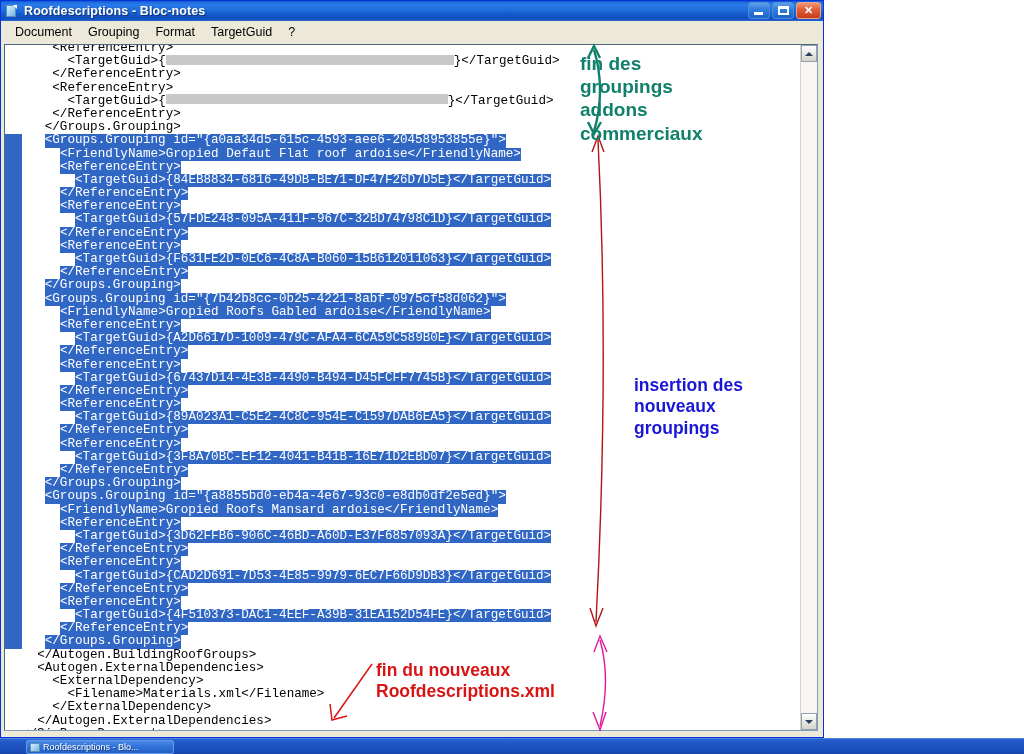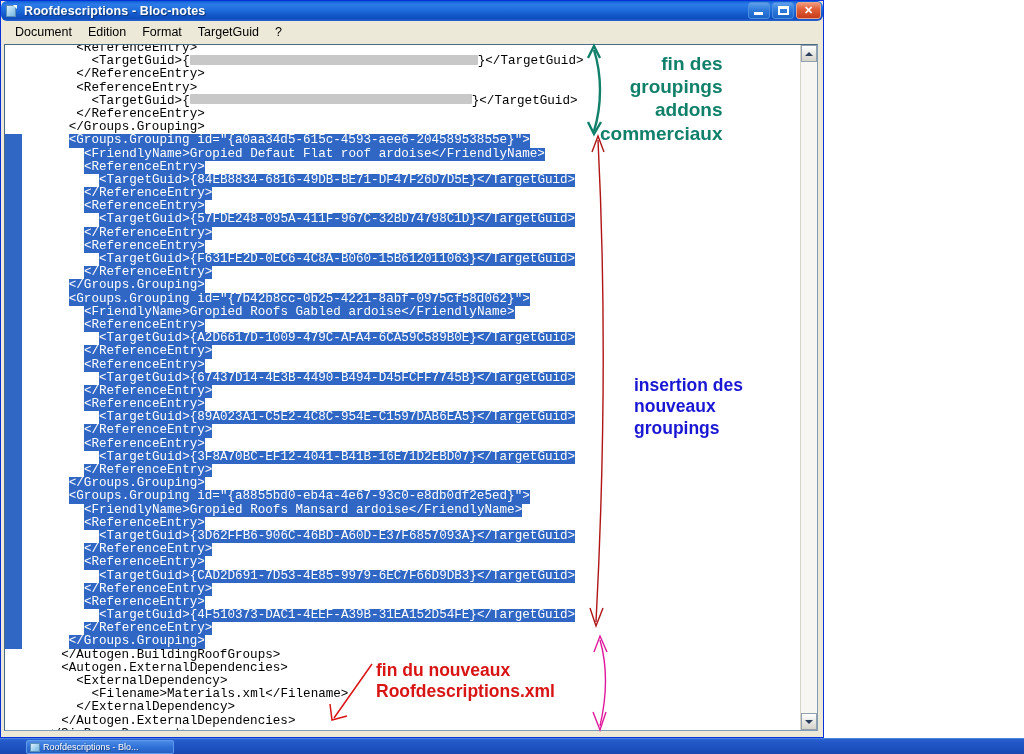--- a/index.html
+++ b/index.html
@@ -31,21 +31,20 @@
 
   
   #titlebar {
     height: 20px;
     background: linear-gradient(to bottom,
       #0c59d4 0%, #1f6fe0 8%, #2b7ae8 18%,
       #1e6ddc 45%, #1357c8 70%, #0f4ec0 88%, #2764cf 100%);
     display: flex; align-items: center;
     padding: 0 1px 0 3px;
     position: relative;
-    border-radius: 6px;
   }
   #titlebar .tb-icon {
     width: 16px; height: 14px;
     margin-right: 4px;
     position: relative; flex: none;
   }
   #titlebar .tb-icon .pg {
     position: absolute; left: 2px; top: 1px;
     width: 10px; height: 12px;
     background: linear-gradient(135deg,#dff0fb 0%, #9fd0ef 55%, #74b4e0 100%);
@@ -140,21 +139,21 @@
   #code {
     position: absolute;
     left: 0; top: -3px;
     width: 100%;
     font-family: "Liberation Mono", "DejaVu Sans Mono", monospace;
     font-size: 12.6px;
     line-height: 13.2px;
     color: #000000;
     white-space: pre;
   }
-  .ln { height: 13.2px; position: relative; padding-left: 24px; }
+  .ln { height: 13.2px; position: relative; }
   .ln .seg { display: inline; }
   .ln.sel { background: transparent; }
   .ln .fullhl {
     background: #3167c4;
     color: #ffffff;
     display: inline-block;
   }
   
   .selblock {
     position: absolute;
@@ -218,24 +217,23 @@
     pointer-events: none;
   }
   .note {
     position: absolute;
     font-family: "Liberation Sans", sans-serif;
     font-weight: bold;
     line-height: 1.22;
     white-space: pre-line;
   }
   #note-teal {
-    left: 600px; top: 52px;
+    left: 580px; top: 52px;
     color: #11806a;
     font-size: 19px;
-    text-align: right;
   }
   #note-blue {
     left: 634px; top: 359px;
     color: #1a17d4;
     font-size: 17.5px;
     margin-top: 16px;
   }
   #note-red {
     left: 376px; top: 660px;
     color: #d91414;
@@ -304,21 +302,21 @@
           <span class="sq"></span>
         </span>
       <span class="wbtn close">
           <span class="glyph">✕</span>
         </span>
     </span>
   </div>
 
   <div id="menubar">
     <span class="mi">Document</span>
-    <span class="mi">Edition</span>
+    <span class="mi">Grouping</span>
     <span class="mi">Format</span>
     <span class="mi">TargetGuid</span>
     <span class="mi">?</span>
   </div>
 
   <div id="clientwrap">
     <div id="textarea">
       <div id="code"><div class="ln"><span class="seg" style="display: inline-block; width: 47.32px;"></span><span class="seg">&lt;ReferenceEntry&gt;</span></div><div class="ln"><span class="seg" style="display: inline-block; width: 62.48px;"></span><span class="seg">&lt;TargetGuid&gt;{</span><span class="redact" style="width: 288px;"></span><span class="seg">}&lt;/TargetGuid&gt;</span></div><div class="ln"><span class="seg" style="display: inline-block; width: 47.32px;"></span><span class="seg">&lt;/ReferenceEntry&gt;</span></div><div class="ln"><span class="seg" style="display: inline-block; width: 47.32px;"></span><span class="seg">&lt;ReferenceEntry&gt;</span></div><div class="ln"><span class="seg" style="display: inline-block; width: 62.48px;"></span><span class="seg">&lt;TargetGuid&gt;{</span><span class="redact" style="width: 282px;"></span><span class="seg">}&lt;/TargetGuid&gt;</span></div><div class="ln"><span class="seg" style="display: inline-block; width: 47.32px;"></span><span class="seg">&lt;/ReferenceEntry&gt;</span></div><div class="ln"><span class="seg" style="display: inline-block; width: 39.74px;"></span><span class="seg">&lt;/Groups.Grouping&gt;</span></div><div class="ln sel"><span class="selblock"></span><span class="seg" style="display: inline-block; width: 39.74px;"></span><span class="fullhl">&lt;Groups.Grouping id="{a0aa34d5-615c-4593-aee6-20458953855e}"&gt;</span></div><div class="ln sel"><span class="selblock"></span><span class="seg" style="display: inline-block; width: 54.9px;"></span><span class="fullhl">&lt;FriendlyName&gt;Gropied Defaut Flat roof ardoise&lt;/FriendlyName&gt;</span></div><div class="ln sel"><span class="selblock"></span><span class="seg" style="display: inline-block; width: 54.9px;"></span><span class="fullhl">&lt;ReferenceEntry&gt;</span></div><div class="ln sel"><span class="selblock"></span><span class="seg" style="display: inline-block; width: 70.06px;"></span><span class="fullhl">&lt;TargetGuid&gt;{84EB8834-6816-49DB-BE71-DF47F26D7D5E}&lt;/TargetGuid&gt;</span></div><div class="ln sel"><span class="selblock"></span><span class="seg" style="display: inline-block; width: 54.9px;"></span><span class="fullhl">&lt;/ReferenceEntry&gt;</span></div><div class="ln sel"><span class="selblock"></span><span class="seg" style="display: inline-block; width: 54.9px;"></span><span class="fullhl">&lt;ReferenceEntry&gt;</span></div><div class="ln sel"><span class="selblock"></span><span class="seg" style="display: inline-block; width: 70.06px;"></span><span class="fullhl">&lt;TargetGuid&gt;{57FDE248-095A-411F-967C-32BD74798C1D}&lt;/TargetGuid&gt;</span></div><div class="ln sel"><span class="selblock"></span><span class="seg" style="display: inline-block; width: 54.9px;"></span><span class="fullhl">&lt;/ReferenceEntry&gt;</span></div><div class="ln sel"><span class="selblock"></span><span class="seg" style="display: inline-block; width: 54.9px;"></span><span class="fullhl">&lt;ReferenceEntry&gt;</span></div><div class="ln sel"><span class="selblock"></span><span class="seg" style="display: inline-block; width: 70.06px;"></span><span class="fullhl">&lt;TargetGuid&gt;{F631FE2D-0EC6-4C8A-B060-15B612011063}&lt;/TargetGuid&gt;</span></div><div class="ln sel"><span class="selblock"></span><span class="seg" style="display: inline-block; width: 54.9px;"></span><span class="fullhl">&lt;/ReferenceEntry&gt;</span></div><div class="ln sel"><span class="selblock"></span><span class="seg" style="display: inline-block; width: 39.74px;"></span><span class="fullhl">&lt;/Groups.Grouping&gt;</span></div><div class="ln sel"><span class="selblock"></span><span class="seg" style="display: inline-block; width: 39.74px;"></span><span class="fullhl">&lt;Groups.Grouping id="{7b42b8cc-0b25-4221-8abf-0975cf58d062}"&gt;</span></div><div class="ln sel"><span class="selblock"></span><span class="seg" style="display: inline-block; width: 54.9px;"></span><span class="fullhl">&lt;FriendlyName&gt;Gropied Roofs Gabled ardoise&lt;/FriendlyName&gt;</span></div><div class="ln sel"><span class="selblock"></span><span class="seg" style="display: inline-block; width: 54.9px;"></span><span class="fullhl">&lt;ReferenceEntry&gt;</span></div><div class="ln sel"><span class="selblock"></span><span class="seg" style="display: inline-block; width: 70.06px;"></span><span class="fullhl">&lt;TargetGuid&gt;{A2D6617D-1009-479C-AFA4-6CA59C589B0E}&lt;/TargetGuid&gt;</span></div><div class="ln sel"><span class="selblock"></span><span class="seg" style="display: inline-block; width: 54.9px;"></span><span class="fullhl">&lt;/ReferenceEntry&gt;</span></div><div class="ln sel"><span class="selblock"></span><span class="seg" style="display: inline-block; width: 54.9px;"></span><span class="fullhl">&lt;ReferenceEntry&gt;</span></div><div class="ln sel"><span class="selblock"></span><span class="seg" style="display: inline-block; width: 70.06px;"></span><span class="fullhl">&lt;TargetGuid&gt;{67437D14-4E3B-4490-B494-D45FCFF7745B}&lt;/TargetGuid&gt;</span></div><div class="ln sel"><span class="selblock"></span><span class="seg" style="display: inline-block; width: 54.9px;"></span><span class="fullhl">&lt;/ReferenceEntry&gt;</span></div><div class="ln sel"><span class="selblock"></span><span class="seg" style="display: inline-block; width: 54.9px;"></span><span class="fullhl">&lt;ReferenceEntry&gt;</span></div><div class="ln sel"><span class="selblock"></span><span class="seg" style="display: inline-block; width: 70.06px;"></span><span class="fullhl">&lt;TargetGuid&gt;{89A023A1-C5E2-4C8C-954E-C1597DAB6EA5}&lt;/TargetGuid&gt;</span></div><div class="ln sel"><span class="selblock"></span><span class="seg" style="display: inline-block; width: 54.9px;"></span><span class="fullhl">&lt;/ReferenceEntry&gt;</span></div><div class="ln sel"><span class="selblock"></span><span class="seg" style="display: inline-block; width: 54.9px;"></span><span class="fullhl">&lt;ReferenceEntry&gt;</span></div><div class="ln sel"><span class="selblock"></span><span class="seg" style="display: inline-block; width: 70.06px;"></span><span class="fullhl">&lt;TargetGuid&gt;{3F8A70BC-EF12-4041-B41B-16E71D2EBD07}&lt;/TargetGuid&gt;</span></div><div class="ln sel"><span class="selblock"></span><span class="seg" style="display: inline-block; width: 54.9px;"></span><span class="fullhl">&lt;/ReferenceEntry&gt;</span></div><div class="ln sel"><span class="selblock"></span><span class="seg" style="display: inline-block; width: 39.74px;"></span><span class="fullhl">&lt;/Groups.Grouping&gt;</span></div><div class="ln sel"><span class="selblock"></span><span class="seg" style="display: inline-block; width: 39.74px;"></span><span class="fullhl">&lt;Groups.Grouping id="{a8855bd0-eb4a-4e67-93c0-e8db0df2e5ed}"&gt;</span></div><div class="ln sel"><span class="selblock"></span><span class="seg" style="display: inline-block; width: 54.9px;"></span><span class="fullhl">&lt;FriendlyName&gt;Gropied Roofs Mansard ardoise&lt;/FriendlyName&gt;</span></div><div class="ln sel"><span class="selblock"></span><span class="seg" style="display: inline-block; width: 54.9px;"></span><span class="fullhl">&lt;ReferenceEntry&gt;</span></div><div class="ln sel"><span class="selblock"></span><span class="seg" style="display: inline-block; width: 70.06px;"></span><span class="fullhl">&lt;TargetGuid&gt;{3D62FFB6-906C-46BD-A60D-E37F6857093A}&lt;/TargetGuid&gt;</span></div><div class="ln sel"><span class="selblock"></span><span class="seg" style="display: inline-block; width: 54.9px;"></span><span class="fullhl">&lt;/ReferenceEntry&gt;</span></div><div class="ln sel"><span class="selblock"></span><span class="seg" style="display: inline-block; width: 54.9px;"></span><span class="fullhl">&lt;ReferenceEntry&gt;</span></div><div class="ln sel"><span class="selblock"></span><span class="seg" style="display: inline-block; width: 70.06px;"></span><span class="fullhl">&lt;TargetGuid&gt;{CAD2D691-7D53-4E85-9979-6EC7F66D9DB3}&lt;/TargetGuid&gt;</span></div><div class="ln sel"><span class="selblock"></span><span class="seg" style="display: inline-block; width: 54.9px;"></span><span class="fullhl">&lt;/ReferenceEntry&gt;</span></div><div class="ln sel"><span class="selblock"></span><span class="seg" style="display: inline-block; width: 54.9px;"></span><span class="fullhl">&lt;ReferenceEntry&gt;</span></div><div class="ln sel"><span class="selblock"></span><span class="seg" style="display: inline-block; width: 70.06px;"></span><span class="fullhl">&lt;TargetGuid&gt;{4F510373-DAC1-4EEF-A39B-31EA152D54FE}&lt;/TargetGuid&gt;</span></div><div class="ln sel"><span class="selblock"></span><span class="seg" style="display: inline-block; width: 54.9px;"></span><span class="fullhl">&lt;/ReferenceEntry&gt;</span></div><div class="ln sel"><span class="selblock"></span><span class="seg" style="display: inline-block; width: 39.74px;"></span><span class="fullhl">&lt;/Groups.Grouping&gt;</span></div><div class="ln"><span class="seg" style="display: inline-block; width: 32.16px;"></span><span class="seg">&lt;/Autogen.BuildingRoofGroups&gt;</span></div><div class="ln"><span class="seg" style="display: inline-block; width: 32.16px;"></span><span class="seg">&lt;Autogen.ExternalDependencies&gt;</span></div><div class="ln"><span class="seg" style="display: inline-block; width: 47.32px;"></span><span class="seg">&lt;ExternalDependency&gt;</span></div><div class="ln"><span class="seg" style="display: inline-block; width: 62.48px;"></span><span class="seg">&lt;Filename&gt;Materials.xml&lt;/Filename&gt;</span></div><div class="ln"><span class="seg" style="display: inline-block; width: 47.32px;"></span><span class="seg">&lt;/ExternalDependency&gt;</span></div><div class="ln"><span class="seg" style="display: inline-block; width: 32.16px;"></span><span class="seg">&lt;/Autogen.ExternalDependencies&gt;</span></div><div class="ln"><span class="seg" style="display: inline-block; width: 17px;"></span><span class="seg">&lt;/SimBase.Document&gt;</span></div></div>
     </div>
 

